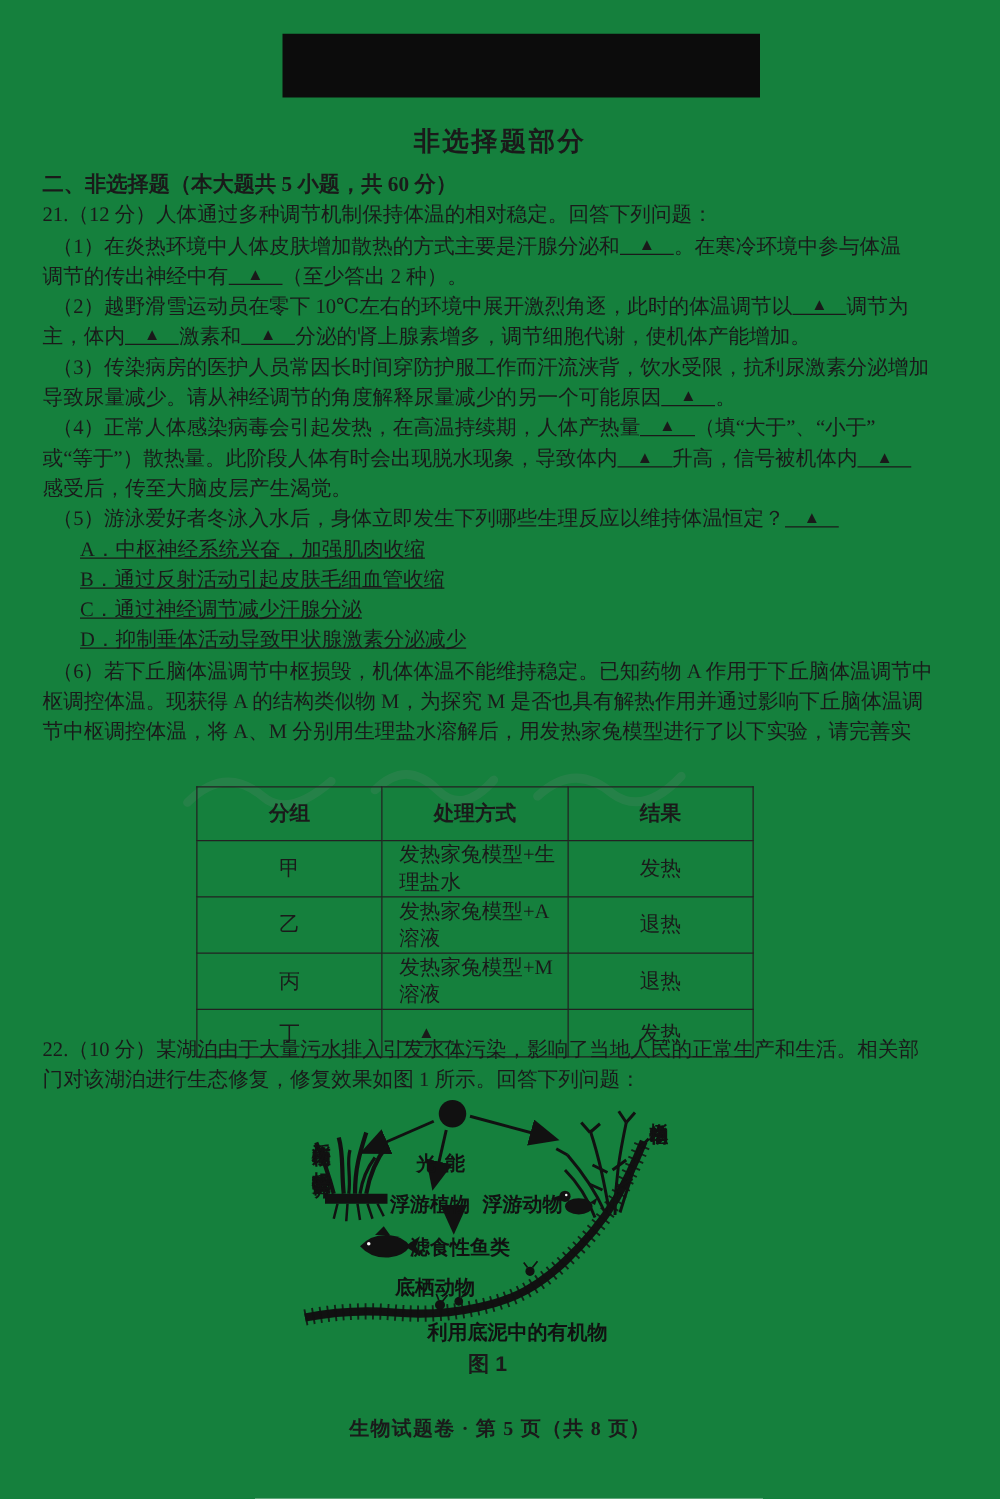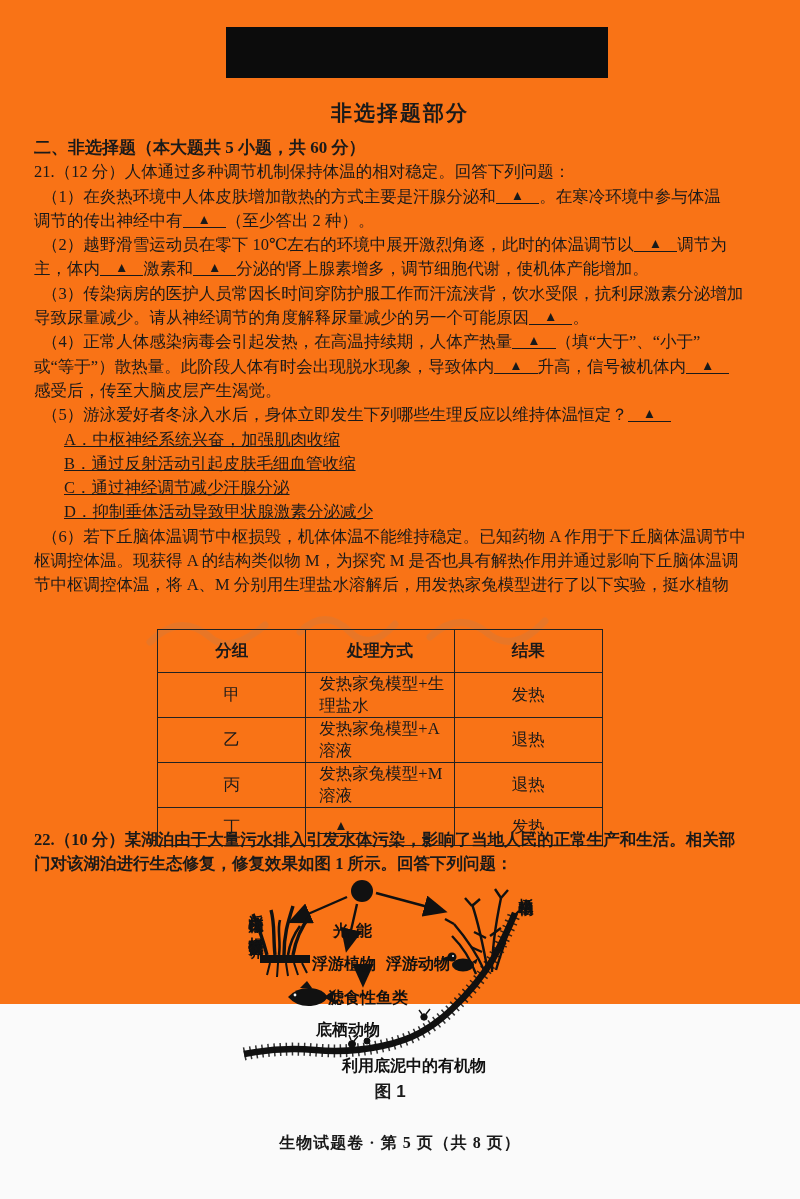--- a/index.html
+++ b/index.html
@@ -1,30 +1,30 @@
 <!DOCTYPE html>
 <html><head>
 <meta charset="utf-8">
 <style>
   * { margin:0; padding:0; box-sizing:border-box; }
   html,body { width:800px; height:1199px; }
   body {
     font-family: "Liberation Serif","DejaVu Serif",serif;
     background:#fafafa; color:#1a1a1a; position:relative; overflow:hidden;
   }
-  .page { position:absolute; left:0; top:0; width:800px; height:1004px; background:#f97316; }
+  .page { position:absolute; left:0; top:0; width:800px; height:1199px; background:#15803d; }
 
   .redaction { position:absolute; left:226px; top:27px; width:382px; height:51px; background:#0c0c0c; }
 
   .doc-title { position:absolute; left:0; top:99px; width:100%; text-align:center;
     font-size:21px; font-weight:bold; letter-spacing:2px; }
 
   .textblock { position:absolute; left:34px; width:740px; }
   #q21-block { top:136px; }
-  #q22-block { top:828px;font-weight:bold; }
+  #q22-block { top:828px; }
   .ln { height:24.3px; line-height:24.3px; font-size:16.5px; white-space:nowrap; }
   .ln.h { font-weight:bold; font-size:17px; }
   .ln.q { padding-left:0; }
   .ln.s { padding-left:8px; }
   .ln.c { padding-left:0; }
   .ln.o { padding-left:30px;text-decoration:underline; }
 
   .blank { display:inline-block; min-width:20px; padding:0 15px;
     border-bottom:1.7px solid #1a1a1a; font-size:13.5px; line-height:15px;
     text-align:center; vertical-align:baseline; transform:translateY(-2px); }
@@ -72,21 +72,21 @@
       <div class="ln s">（4）正常人体感染病毒会引起发热，在高温持续期，人体产热量<span class="blank">▲</span>（填“大于”、“小于”</div>
       <div class="ln c">或“等于”）散热量。此阶段人体有时会出现脱水现象，导致体内<span class="blank">▲</span>升高，信号被机体内<span class="blank">▲</span></div>
       <div class="ln c">感受后，传至大脑皮层产生渴觉。</div>
       <div class="ln s">（5）游泳爱好者冬泳入水后，身体立即发生下列哪些生理反应以维持体温恒定？<span class="blank">▲</span></div>
       <div class="ln o">A．中枢神经系统兴奋，加强肌肉收缩</div>
       <div class="ln o">B．通过反射活动引起皮肤毛细血管收缩</div>
       <div class="ln o">C．通过神经调节减少汗腺分泌</div>
       <div class="ln o">D．抑制垂体活动导致甲状腺激素分泌减少</div>
       <div class="ln s">（6）若下丘脑体温调节中枢损毁，机体体温不能维持稳定。已知药物 A 作用于下丘脑体温调节中</div>
       <div class="ln c">枢调控体温。现获得 A 的结构类似物 M，为探究 M 是否也具有解热作用并通过影响下丘脑体温调</div>
-      <div class="ln c">节中枢调控体温，将 A、M 分别用生理盐水溶解后，用发热家兔模型进行了以下实验，挺水植物</div>
+      <div class="ln c">节中枢调控体温，将 A、M 分别用生理盐水溶解后，用发热家兔模型进行了以下实验，请完善实</div>
     </div>
 
   <svg class="smudge" width="520" height="80" viewBox="0 0 520 80">
     <path d="M20,50 q30,-30 60,-5 q20,18 55,-12 M170,40 q25,-25 50,0 q20,20 45,-8 M300,45 q30,-28 60,-2 q25,18 55,-14" stroke="#8a8a8a" stroke-width="7" fill="none" stroke-linecap="round"></path>
   </svg>
 
   <table class="exp">
     <thead>
         <tr id="thead-row">
           <th>分组</th>

